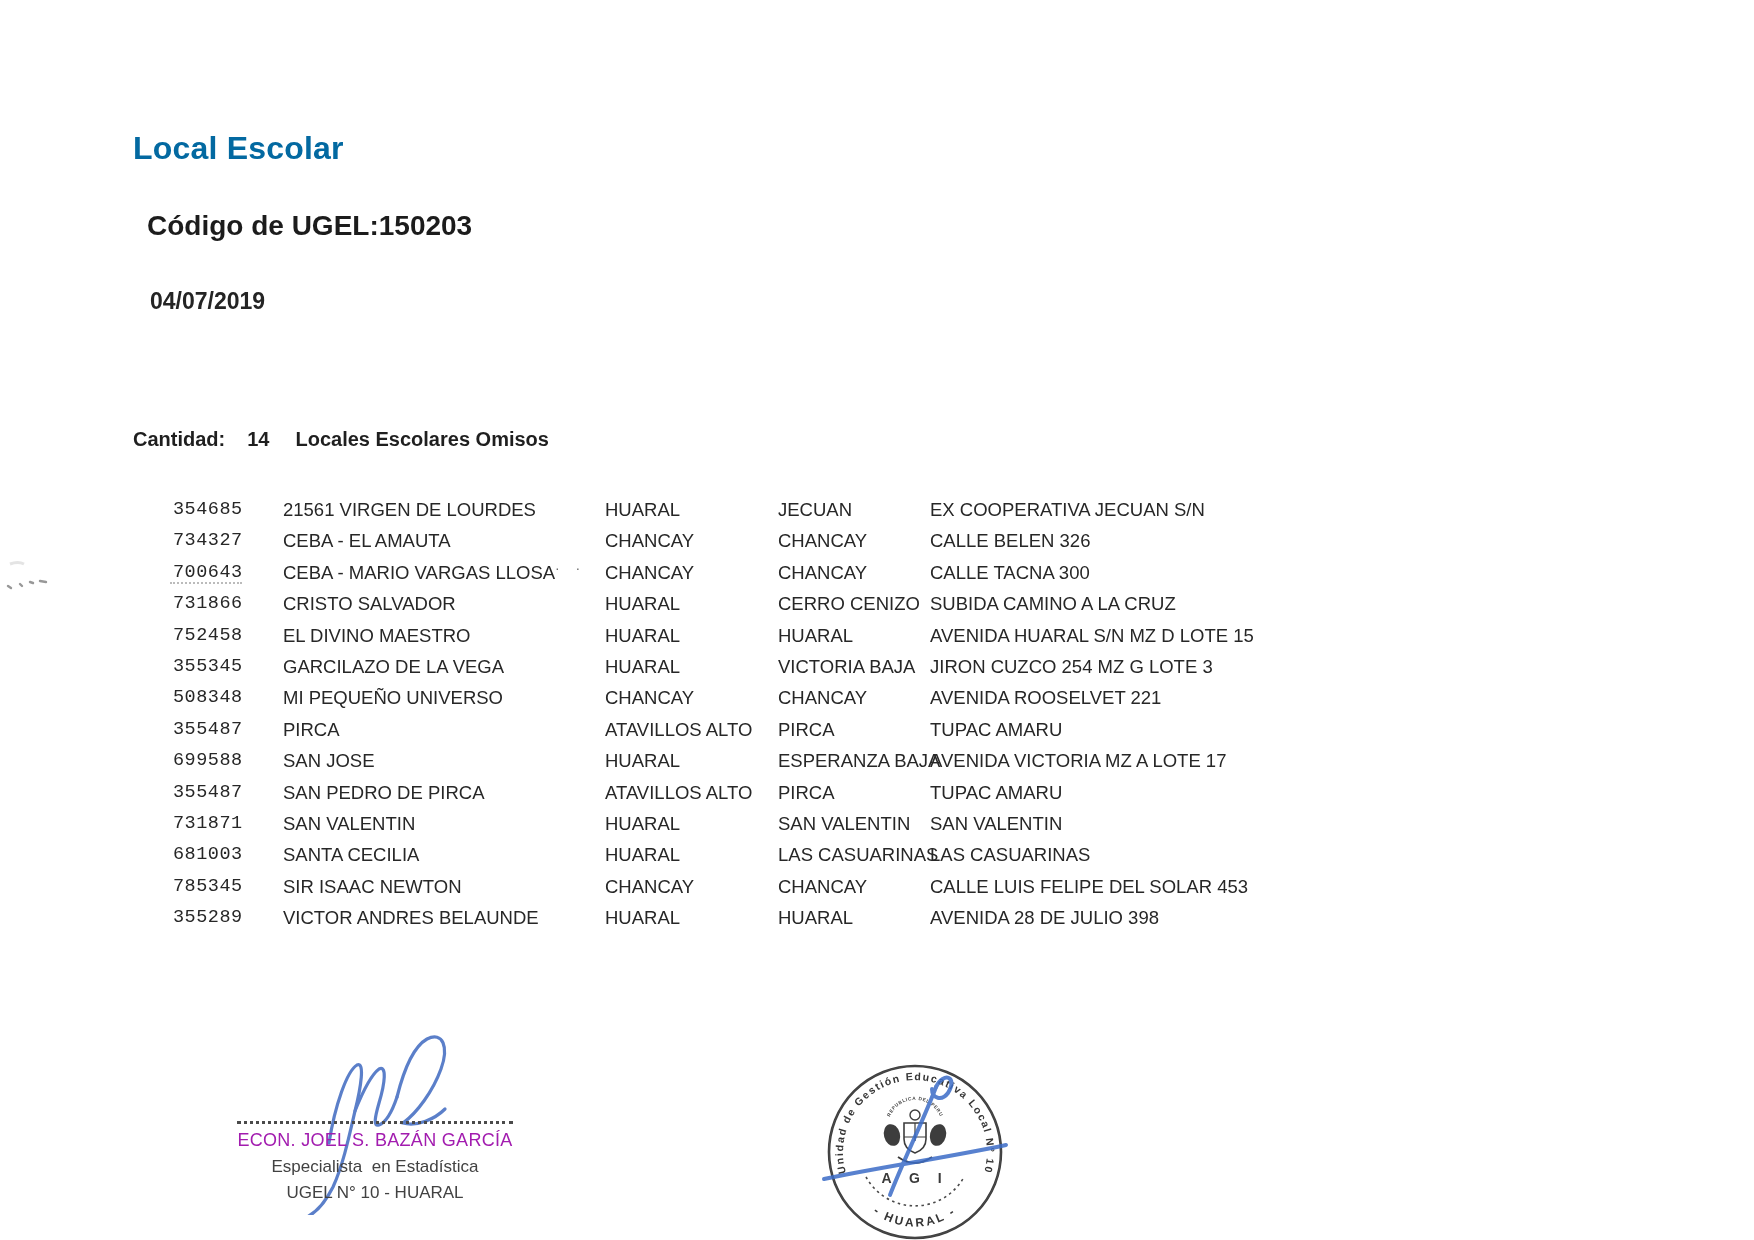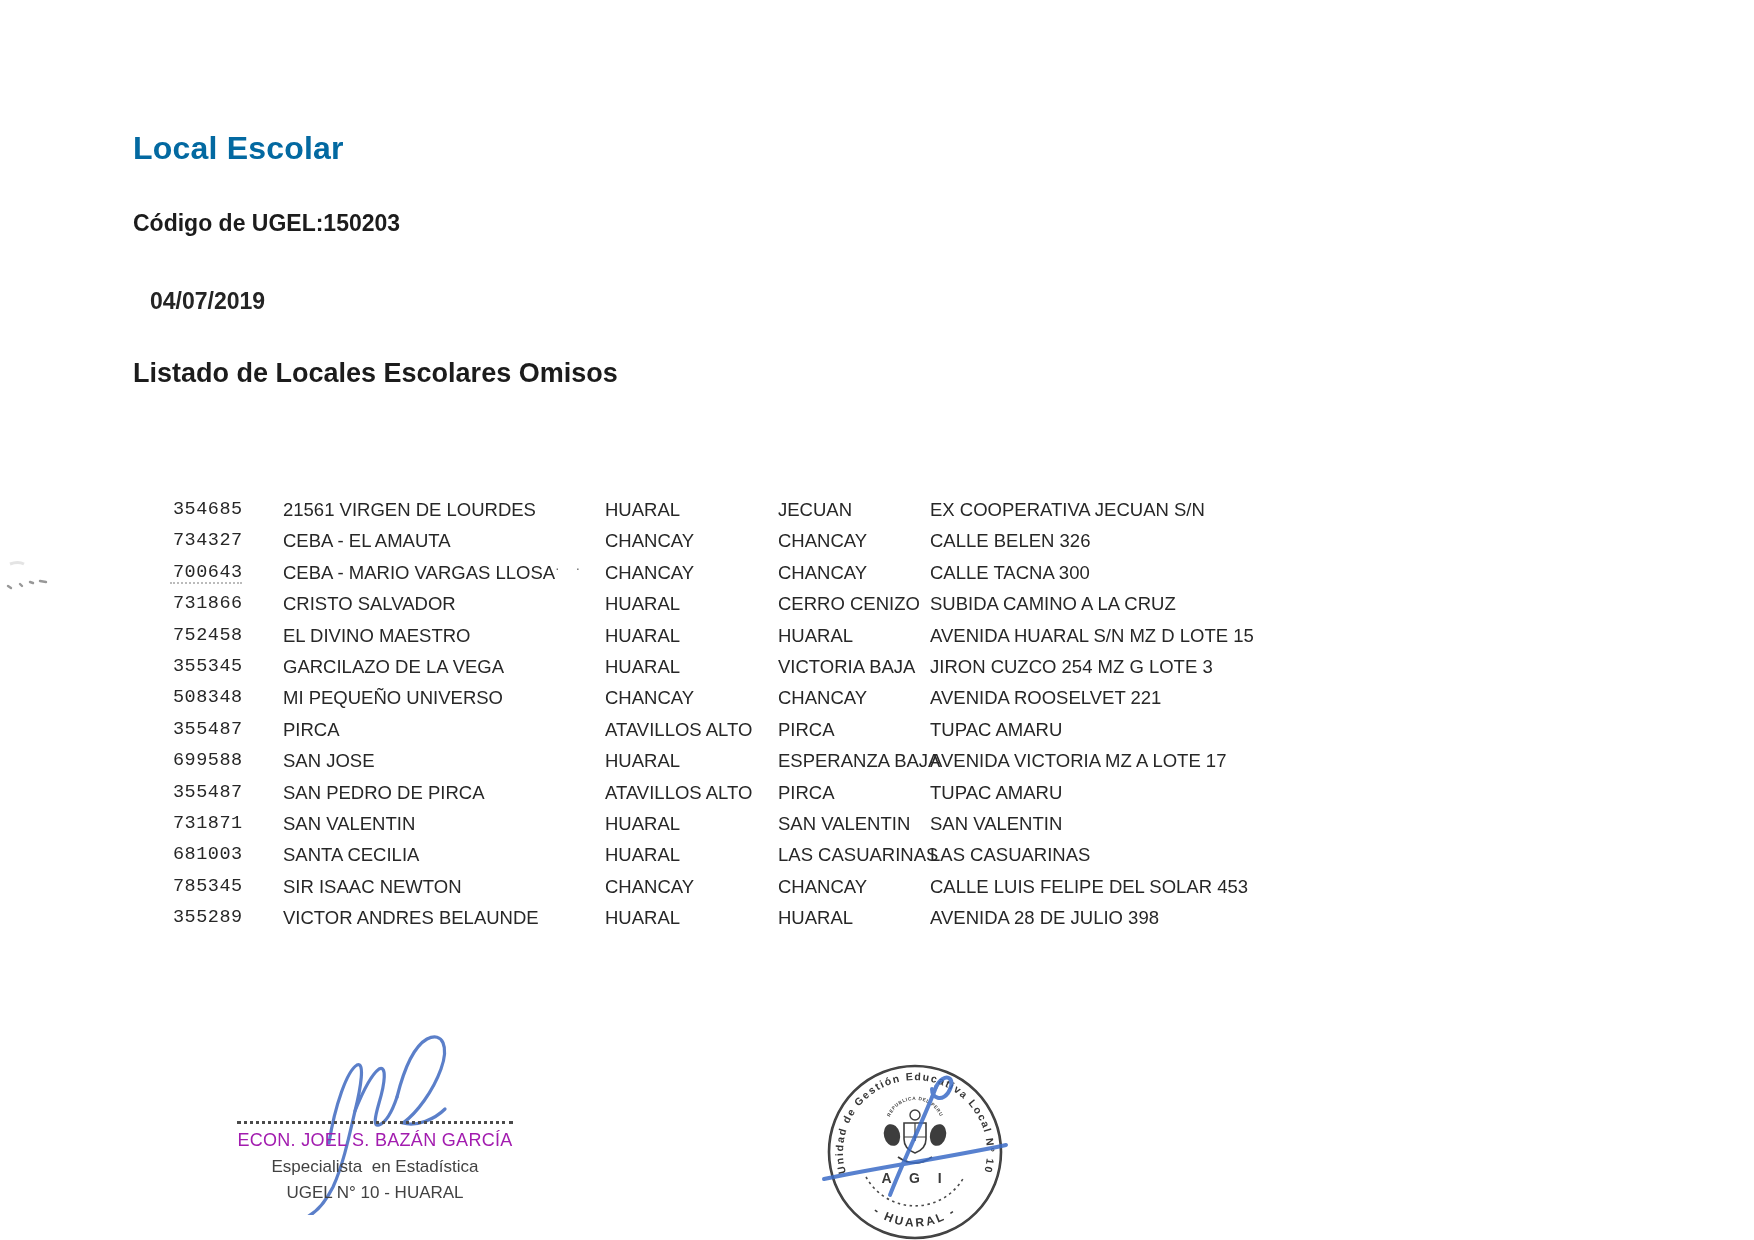--- a/index.html
+++ b/index.html
@@ -6,21 +6,21 @@
   .page{
     position:relative;
     width:1754px;height:1240px;
     background:#ffffff;
     overflow:hidden;
     font-family:"Liberation Sans", sans-serif;
     color:#222;
   }
   .abs{position:absolute;}
   .doc-title{left:133px;top:130px;font-size:32px;font-weight:bold;color:#0369a1;letter-spacing:.2px;}
-  .doc-subtitle{left:133px;top:210px;font-size:23px;font-weight:bold;color:#1c1c1c;}
+  .doc-subtitle{left:147px;top:210px;font-size:28px;font-weight:bold;color:#1c1c1c;}
   .doc-date{left:150px;top:288px;font-size:23px;font-weight:bold;color:#242424;}
   .list-title{left:133px;top:358px;font-size:27px;font-weight:bold;color:#1c1c1c;}
   .count-line{left:133px;top:428px;font-size:20px;font-weight:bold;color:#1f1f1f;}
   .count-line span{display:inline-block;}
   .count-num{margin-left:22px;}
   .count-suffix{margin-left:26px;}
 
   .thead{left:133px;top:462px;width:1500px;height:26px;font-size:19px;font-weight:bold;color:#1f1f1f;}
   .thead span{position:absolute;top:0;white-space:nowrap;}
   .th-cod{left:10px;}
@@ -52,22 +52,24 @@
   .art-underline{left:170px;top:582px;width:72px;border-top:2px dotted #8f8f8f;opacity:.6;}
 </style>
 </head>
 <body>
 
 <div class="page">
 
   <div class="abs doc-title">Local Escolar</div>
   <div class="abs doc-subtitle">Código de UGEL:150203</div>
   <div class="abs doc-date">04/07/2019</div>
-  <div class="abs list-title">Listado de Locales Escolares Omisos</div>
-
+
+  <div class="abs count-line">
+    <span>Cantidad:</span><span class="count-num">14</span><span class="count-suffix">Locales Escolares Omisos</span>
+  </div>
 
 
   <div class="abs tbody">
 
       <div class="t-row">
         <span class="c-cod">354685</span>
         <span class="c-inst">21561 VIRGEN DE LOURDES</span>
         <span class="c-dist">HUARAL</span>
         <span class="c-cp">JECUAN</span>
         <span class="c-dir">EX COOPERATIVA JECUAN S/N</span>

